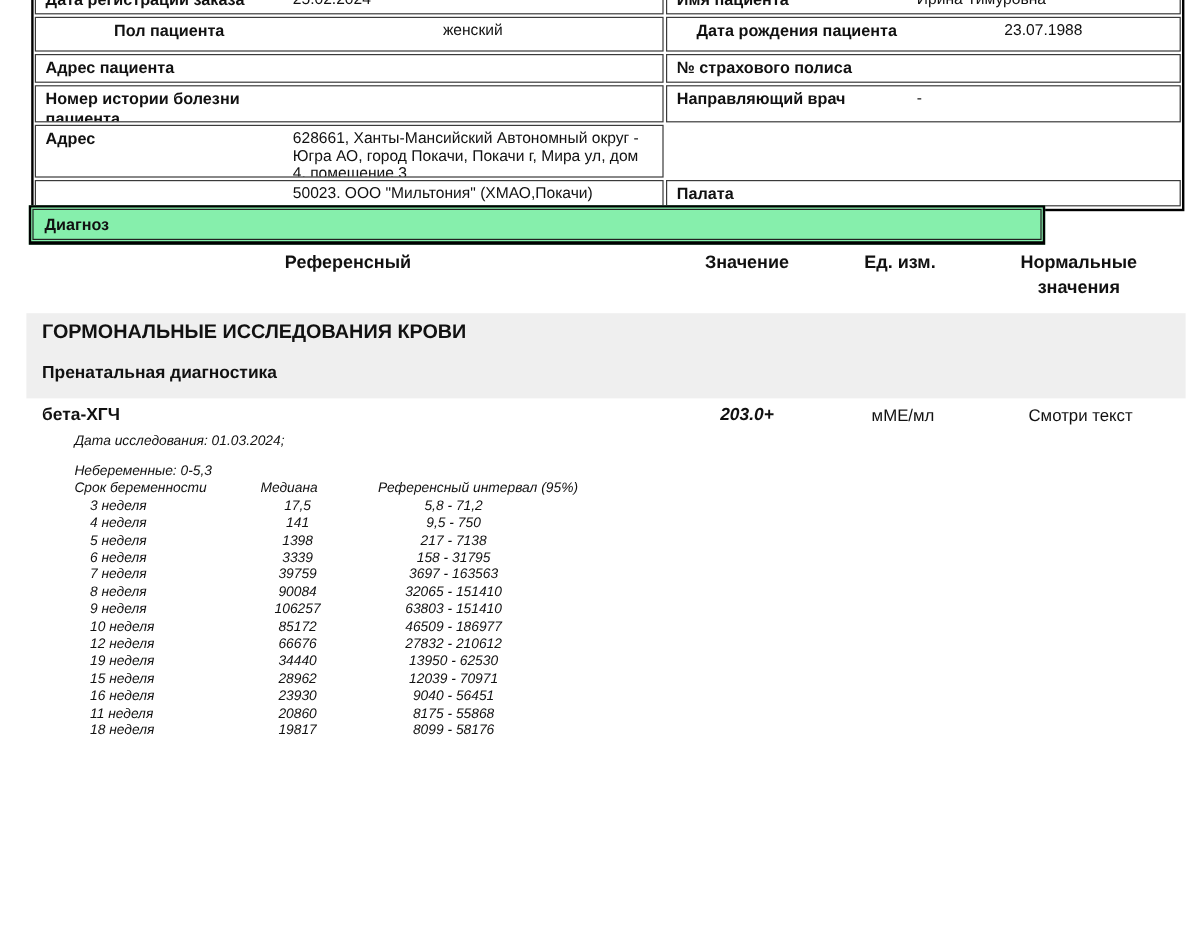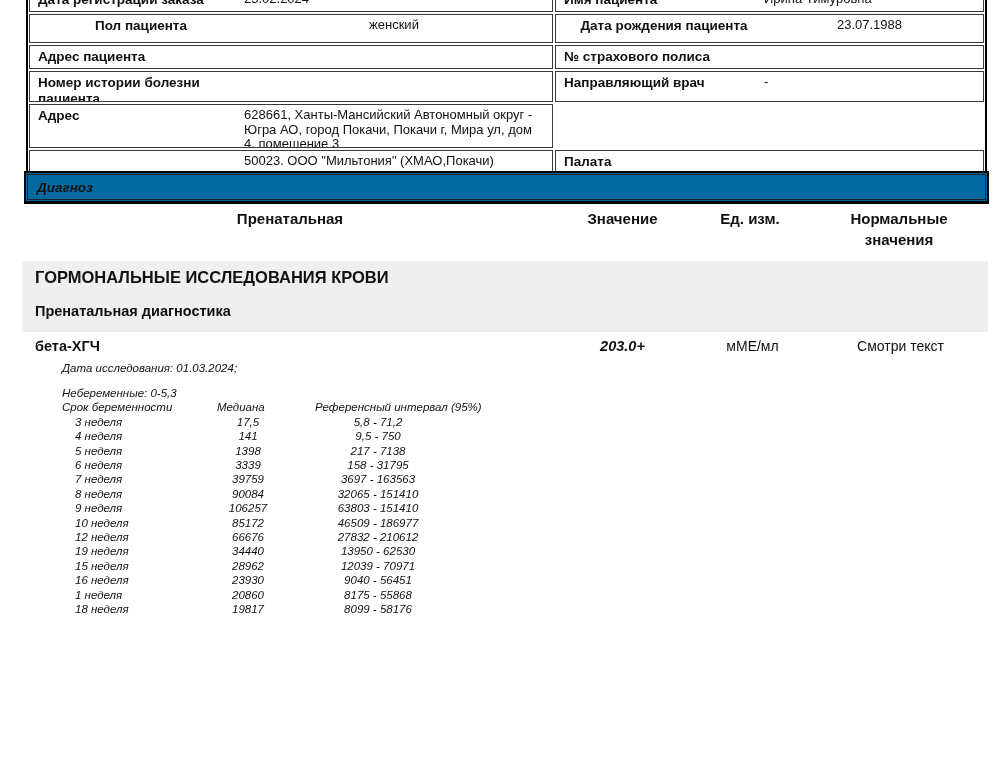--- a/index.html
+++ b/index.html
@@ -23,22 +23,22 @@
   .prow:nth-child(6){height:22px;}
   .pcell{border:1px solid #3a3a3a;box-sizing:border-box;display:flex;align-items:flex-start;padding:3px 8px;overflow:hidden;}
   .pcell.left{width:524px;}
   .pcell.right{flex:1;}
   .plabel{font-weight:bold;font-size:13.5px;line-height:1.16;flex:none;}
   .pcell.left .plabel{width:206px;}
   .pcell.right .plabel{width:200px;}
   .pvalue{font-size:13px;line-height:1.12;flex:1;}
   
   .diagbox{
-    position:absolute;left:24px;top:171px;width:965px;height:33px;
-    border:2px solid #000;border-bottom-width:3px;box-sizing:border-box;background:#0369a1;font-style:italic;
+    position:absolute;left:24px;top:171px;width:847px;height:33px;
+    border:2px solid #000;border-bottom-width:3px;box-sizing:border-box;background:#86efac;
   }
   .diagbox-inner{
     position:absolute;left:1px;right:1px;top:1px;bottom:1px;
     border:1px solid #222;box-sizing:border-box;
     display:flex;align-items:center;padding:0 9px;
   }
   .diaglabel{font-weight:bold;font-size:13.5px;}
   
   .rhead{position:absolute;top:208px;font-weight:bold;font-size:15px;line-height:21px;text-align:center;}
   .rh-study{left:180px;width:220px;}
@@ -137,21 +137,21 @@
       </div>
     </div>
   </div>
 
   <div class="diagbox">
     <div class="diagbox-inner">
       <span class="diaglabel">Диагноз</span>
     </div>
   </div>
 
-  <div class="rhead rh-study">Пренатальная</div>
+  <div class="rhead rh-study">Референсный</div>
   <div class="rhead rh-value">Значение</div>
   <div class="rhead rh-unit">Ед. изм.</div>
   <div class="rhead rh-normal">
     <div>Нормальные</div>
     <div>значения</div>
   </div>
 
   <div class="band">
     <div class="band-title">ГОРМОНАЛЬНЫЕ ИССЛЕДОВАНИЯ КРОВИ</div>
     <div class="band-sub">Пренатальная диагностика</div>
@@ -240,21 +240,21 @@
       <span class="c3">12039 - 70971</span>
     </div>
 
     <div class="refrow">
       <span class="c1"><span class="c1b">16 неделя</span></span>
       <span class="c2">23930</span>
       <span class="c3">9040 - 56451</span>
     </div>
 
     <div class="refrow">
-      <span class="c1"><span class="c1b">1 неделя</span></span>
+      <span class="c1"><span class="c1b">11 неделя</span></span>
       <span class="c2">20860</span>
       <span class="c3">8175 - 55868</span>
     </div>
 
     <div class="refrow">
       <span class="c1"><span class="c1b">18 неделя</span></span>
       <span class="c2">19817</span>
       <span class="c3">8099 - 58176</span>
     </div>
   </div>

